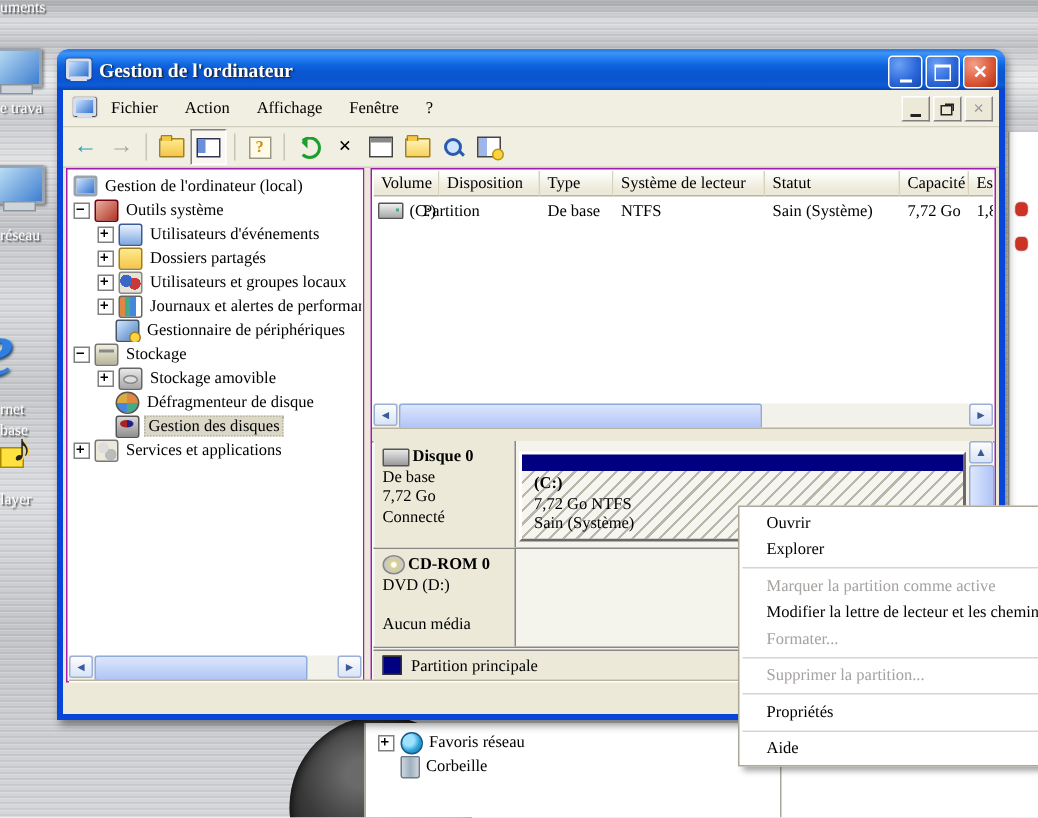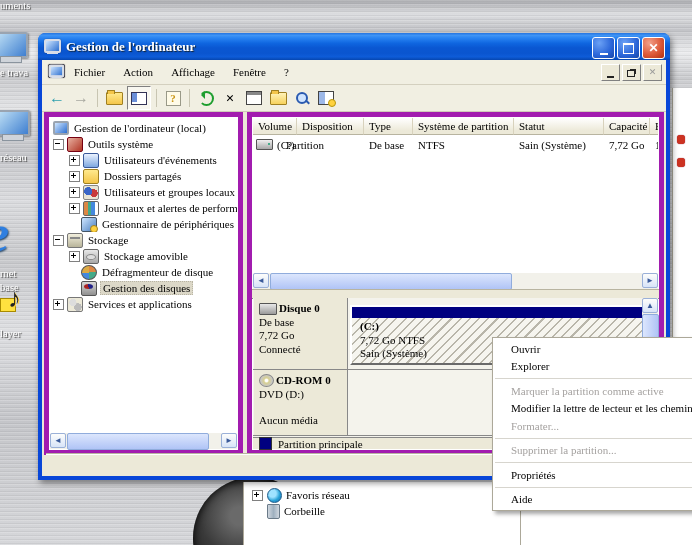--- a/index.html
+++ b/index.html
@@ -68,21 +68,21 @@
   .refresh-ic::before{content:"";position:absolute;left:-4px;top:-2px;border:4px solid transparent;border-right-color:#1e9e2f;}
   .x-ic{font-size:15px;font-weight:bold;line-height:1;}
   .props-ic{width:14px;height:12px;border:1px solid #444;background:#fff;position:relative;}
   .props-ic::before{content:"";position:absolute;left:0;top:0;right:0;height:3px;background:#888;}
   .mag-ic{width:8px;height:8px;border:2px solid #2a5ab0;border-radius:50%;position:relative;background:#cfe4ff;}
   .mag-ic::after{content:"";position:absolute;left:7px;top:7px;width:5px;height:2px;background:#2a5ab0;transform:rotate(45deg);}
   .views-ic{width:14px;height:12px;border:1px solid #444;background:linear-gradient(90deg,#9db8e8 40%,#fff 40%);position:relative;}
   .views-ic::after{content:"";position:absolute;right:-3px;bottom:-3px;width:6px;height:6px;background:#ffd23f;border:1px solid #b8960c;border-radius:50%;}
   
   .content{position:absolute;left:0;top:52px;right:0;bottom:21px;background:#ece9d8;}
-  .pane{position:absolute;background:#fff;border:5px solid #a21caf;}
+  .pane{position:absolute;background:#fff;border:1px solid #a21caf;}
   
   .trow{position:relative;height:16px;display:flex;align-items:center;gap:3px;white-space:nowrap;overflow:hidden;}
   .tlabel{padding:0 2px;}
   .tlabel.sel{background:#dcd8c8;border:1px dotted #b8b4a4;}
   .ticon{width:14px;height:13px;flex:0 0 auto;border-radius:2px;position:relative;}
   .ti-computer{background:linear-gradient(135deg,#cfe6ff,#2d6fd0);border:2px solid #9aa4b0;width:12px;height:10px;}
   .ti-tools{background:linear-gradient(135deg,#e8b0a0,#b03424);border:1px solid #701;}
   .ti-event{background:linear-gradient(180deg,#eaf2ff,#7fa8e0);border:1px solid #3a5a9a;}
   .ti-shared{background:linear-gradient(180deg,#ffe98d,#f4c64a);border:1px solid #a08020;}
   .ti-users{background:radial-gradient(circle at 30% 40%,#3a66c8 0 32%,transparent 33%),radial-gradient(circle at 70% 55%,#c83a3a 0 32%,transparent 33%),#e8e4d4;border:1px solid #888;}
@@ -329,21 +329,21 @@
             <div class="hcell" style="left:0;width:44px;">
                 <span>Volume</span>
               </div>
             <div class="hcell" style="left:44px;width:67px;">
                 <span>Disposition</span>
               </div>
             <div class="hcell" style="left:111px;width:49px;align-items:center;">
                 <span>Type</span>
               </div>
             <div class="hcell" style="left:160px;width:101px;">
-                <span>Système de partition</span>
+                <span>Système de lecteur</span>
               </div>
             <div class="hcell" style="left:261px;width:90px;">
                 <span>Statut</span>
               </div>
             <div class="hcell" style="left:351px;width:46px;">
                 <span>Capacité</span>
               </div>
             <div class="hcell" style="left:397px;width:60px;">
                 <span>Espace libre</span>
               </div>

